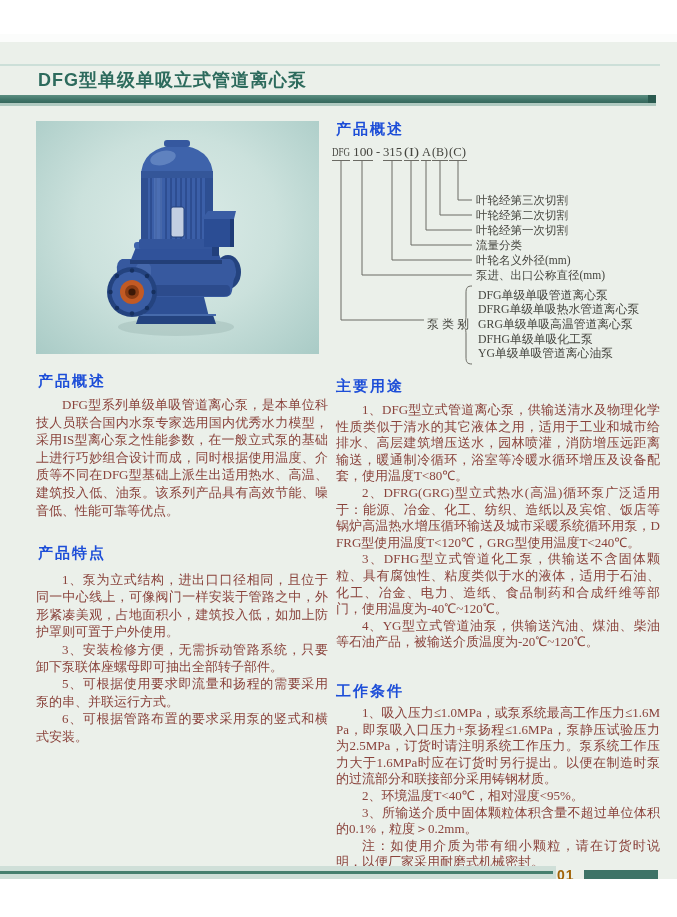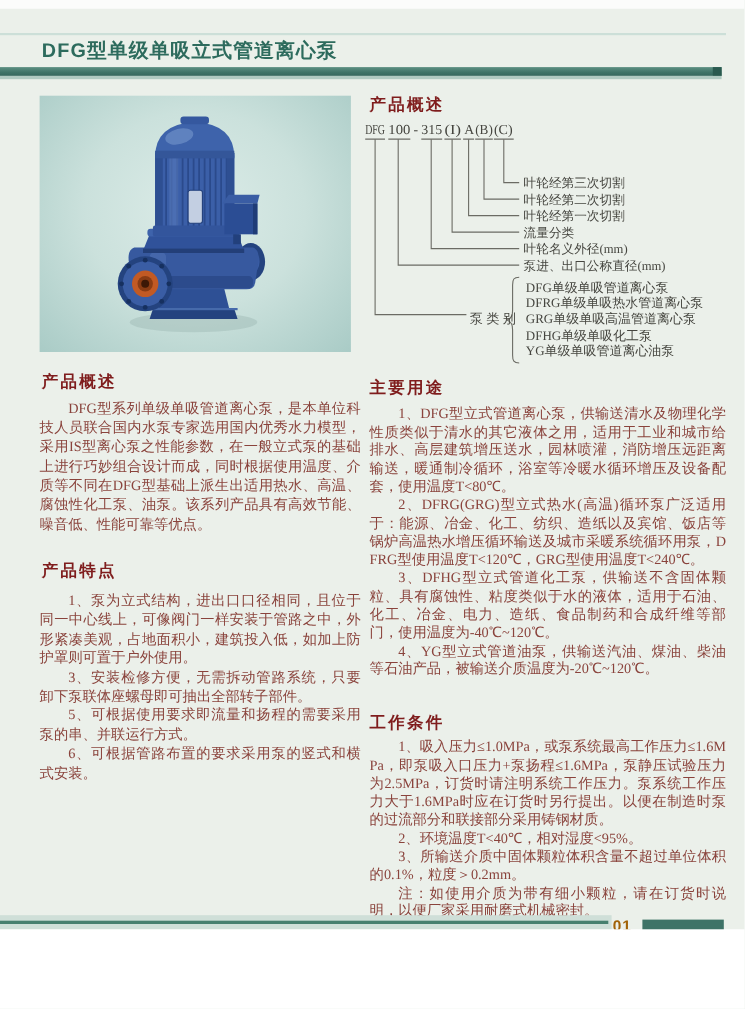--- a/index.html
+++ b/index.html
@@ -1,19 +1,20 @@
 <!DOCTYPE html>
 <html><head>
 <meta charset="utf-8">
 <style>
   html,body{margin:0;padding:0;}
   #page{
     position:relative;width:677px;height:845px;overflow:hidden;
     background:#ebf0ea;
     font-family:"Liberation Serif",serif;
+    margin-top:34px;
   }
   .abs{position:absolute;}
   .top-strip{left:0;top:0;width:677px;height:8px;background:#fbfcfb;}
   .thin-line{left:0;top:30px;width:660px;height:2px;background:#ccdfd8;}
   .doc-title{
     left:38px;top:34px;width:600px;
     font-family:"Liberation Sans",sans-serif;font-weight:bold;
     font-size:18px;letter-spacing:1px;color:#2d6b5d;
   }
   .title-bar{left:0;top:61px;width:656px;height:8px;
@@ -21,21 +22,21 @@
   .title-bar-tip{left:648px;top:61px;width:8px;height:8px;background:#2a5a4f;}
   .title-bar-under{left:0;top:69px;width:656px;height:3px;background:#b0cac1;}
 
   .photo{
     left:36px;top:87px;width:283px;height:233px;
     background:radial-gradient(ellipse at 50% 45%, #dcece8 0%, #cbe1dc 50%, #a9cbc6 100%);
   }
 
   .heading-red{
     font-family:"Liberation Sans",sans-serif;font-weight:bold;
-    font-size:15px;letter-spacing:2px;color:#7f1d1d;white-space:nowrap;
+    font-size:15px;letter-spacing:2px;color:#1d4ed8;white-space:nowrap;
   }
   .body-block{color:#8a433c;font-size:13px;line-height:17.6px;text-align:justify;word-break:break-all;}
   .body-block p{margin:0;text-indent:2em;}
   .right-block{line-height:16.6px;}
 
   .spec-svg{left:330px;top:104px;width:347px;height:232px;}
   .spec-svg text{font-family:"Liberation Serif",serif;fill:#45453f;}
 
   .footer-band{left:0;top:832px;width:556px;height:13px;background:#cfdfd8;}
   .footer-line{left:0;top:837px;width:553px;height:3px;background:#47806f;}
@@ -201,21 +202,21 @@
       <text x="148" y="161">DFG单级单吸管道离心泵</text>
       <text x="148" y="175">DFRG单级单吸热水管道离心泵</text>
       <text x="148" y="190">GRG单级单吸高温管道离心泵</text>
       <text x="148" y="205">DFHG单级单吸化工泵</text>
       <text x="148" y="219">YG单级单吸管道离心油泵</text>
     </g>
   </svg>
 
   <div class="abs heading-red" style="left:38px;top:338px;">产品概述</div>
   <div class="abs body-block" style="left:36px;top:362px;width:292px;">
-    <p>DFG型系列单级单吸管道离心泵，是本单位科技人员联合国内水泵专家选用国内优秀水力模型，采用IS型离心泵之性能参数，在一般立式泵的基础上进行巧妙组合设计而成，同时根据使用温度、介质等不同在DFG型基础上派生出适用热水、高温、腐蚀性化工泵、油泵。该系列产品具有高效节能、噪音低、性能可靠等优点。</p>
+    <p>DFG型系列单级单吸管道离心泵，是本单位科技人员联合国内水泵专家选用国内优秀水力模型，采用IS型离心泵之性能参数，在一般立式泵的基础上进行巧妙组合设计而成，同时根据使用温度、介质等不同在DFG型基础上派生出适用热水、高温、建筑投入低、油泵。该系列产品具有高效节能、噪音低、性能可靠等优点。</p>
   </div>
 
   <div class="abs heading-red" style="left:38px;top:510px;">产品特点</div>
   <div class="abs body-block" style="left:36px;top:537px;width:292px;line-height:17.4px;">
     <p>1、泵为立式结构，进出口口径相同，且位于同一中心线上，可像阀门一样安装于管路之中，外形紧凑美观，占地面积小，建筑投入低，如加上防护罩则可置于户外使用。</p>
     <p>3、安装检修方便，无需拆动管路系统，只要卸下泵联体座螺母即可抽出全部转子部件。</p>
     <p>5、可根据使用要求即流量和扬程的需要采用泵的串、并联运行方式。</p>
     <p>6、可根据管路布置的要求采用泵的竖式和横式安装。</p>
   </div>
 

